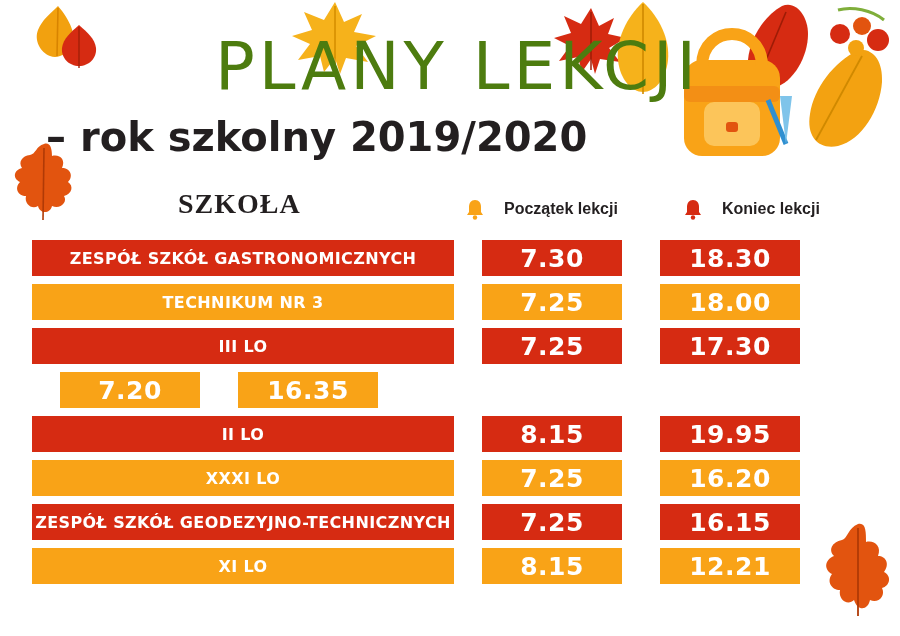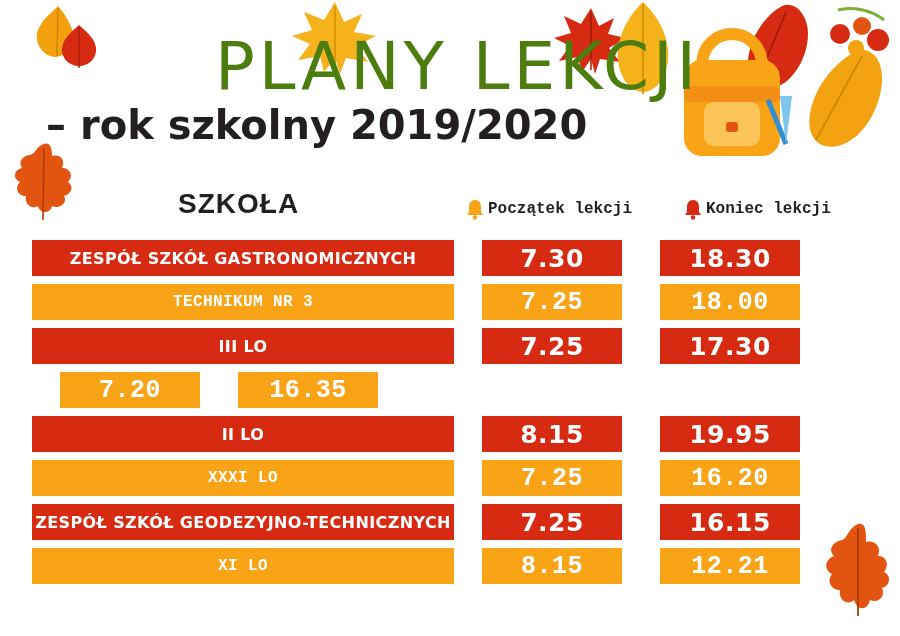--- a/index.html
+++ b/index.html
@@ -45,43 +45,43 @@
     line-height: 1.0;
     margin: 0;
     white-space: nowrap;
     text-align: right;
   }
   .sub-title {
     font-family: "DejaVu Sans", sans-serif;
     font-weight: bold;
     font-size: 40px;
     color: #231f20;
-    margin: 2px 0 0 6px;
+    margin: 14px 0 0 6px;
     white-space: nowrap;
   }
 
   
   .col-head-school {
     position: absolute;
     left: 178px;
     top: 188px;
-    font-family: Liberation Sans, sans-serif;
+    font-family: Liberation Serif, serif;
     font-weight: bold;
     font-size: 28px;
     letter-spacing: 1px;
     color: #231f20;
     z-index: 5;
   }
   .col-head {
     position: absolute;
     top: 198px;
     display: flex;
     align-items: center;
-    gap: 4px;
-    font-family: Liberation Mono, monospace;
+    gap: 20px;
+    font-family: Liberation Sans, sans-serif;
     font-weight: bold;
     font-size: 16px;
     color: #231f20;
     z-index: 5;
   }
   .col-head.start { left: 466px; }
   .col-head.end   { left: 684px; }
 
   .bell {
     width: 18px;
@@ -124,21 +124,21 @@
   .cell-time {
     width: 140px;
     font-size: 25px;
     letter-spacing: 0.5px;
     text-align: center;
   }
   .gap-a { width: 28px; }
   .gap-b { width: 38px; }
 
   .r-red    { background: #d62b12; }
-  .r-orange { background: #f9a317; font-family: Liberation Mono, monospace; }
+  .r-orange { background: #f9a317; }
 </style>
 </head>
 <body>
 
 <div id="stage">
 
   
   <svg class="leaf" style="left:28px; top:4px;" width="60" height="60" viewBox="0 0 60 60">
     <path d="M30 2 C22 10 14 16 10 26 C6 36 12 48 22 52 C30 55 40 50 44 42 C49 32 42 16 30 2 Z" fill="#f2a10f"></path>
     <path d="M30 4 L29 52" stroke="#d88400" stroke-width="1.6" fill="none"></path>

